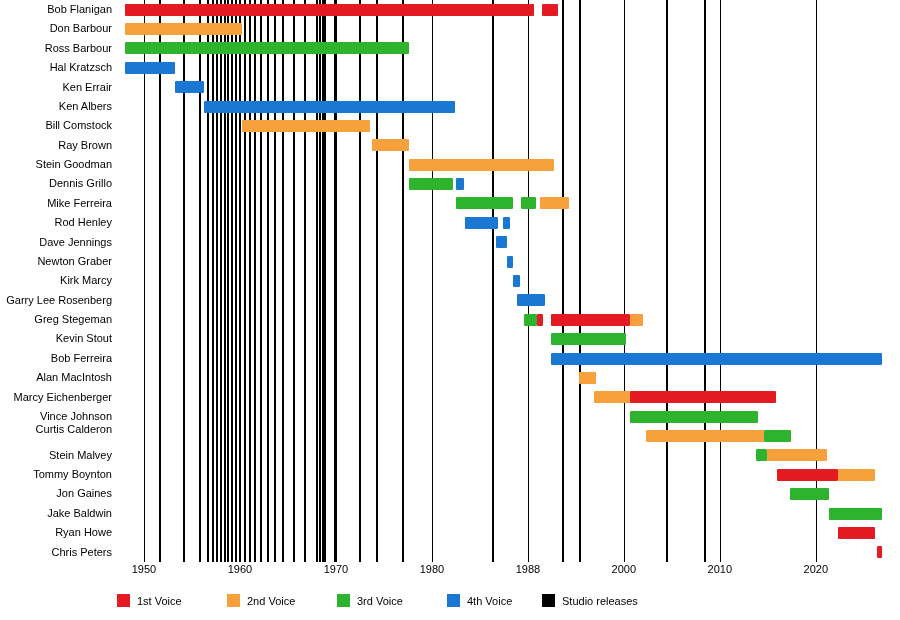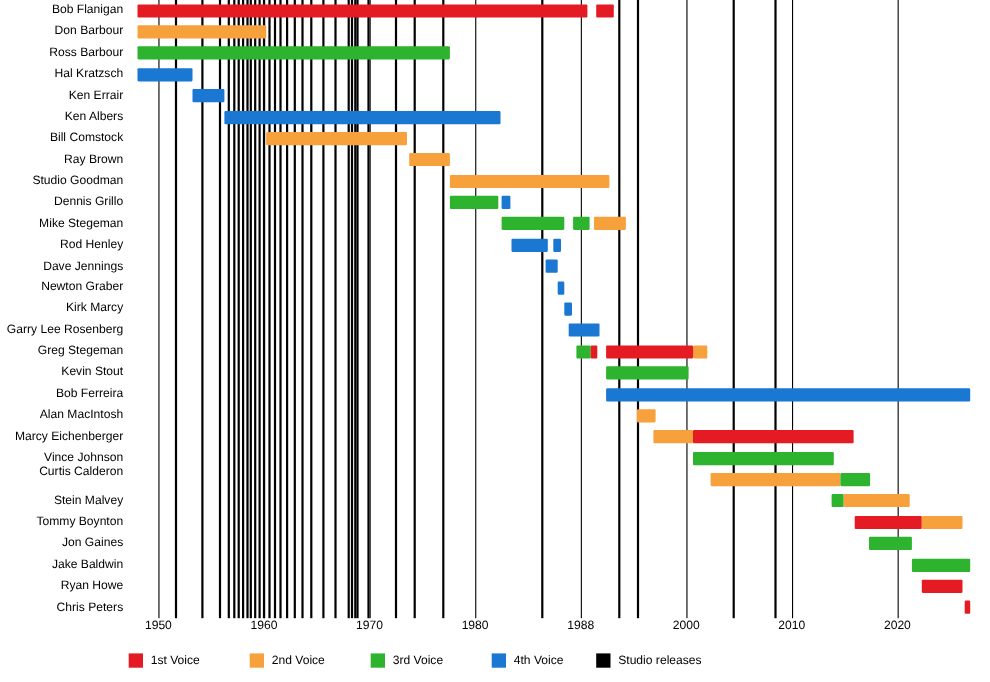--- a/index.html
+++ b/index.html
@@ -29,23 +29,23 @@
 <div id="chart">
   <div id="labels">
       <div class="member-label" style="top: 0px; line-height: 19.3793px;">Bob Flanigan</div>
       <div class="member-label" style="top: 19.3793px; line-height: 19.3793px;">Don Barbour</div>
       <div class="member-label" style="top: 38.7586px; line-height: 19.3793px;">Ross Barbour</div>
       <div class="member-label" style="top: 58.1379px; line-height: 19.3793px;">Hal Kratzsch</div>
       <div class="member-label" style="top: 77.5172px; line-height: 19.3793px;">Ken Errair</div>
       <div class="member-label" style="top: 96.8966px; line-height: 19.3793px;">Ken Albers</div>
       <div class="member-label" style="top: 116.276px; line-height: 19.3793px; margin-left: 28px;">Bill Comstock</div>
       <div class="member-label" style="top: 135.655px; line-height: 19.3793px;">Ray Brown</div>
-      <div class="member-label" style="top: 155.034px; line-height: 19.3793px;">Studio Goodman</div>
+      <div class="member-label" style="top: 155.034px; line-height: 19.3793px;">Stein Goodman</div>
       <div class="member-label" style="top: 174.414px; line-height: 19.3793px;">Dennis Grillo</div>
-      <div class="member-label" style="top: 193.793px; line-height: 19.3793px;">Mike Stegeman</div>
+      <div class="member-label" style="top: 193.793px; line-height: 19.3793px;">Mike Ferreira</div>
       <div class="member-label" style="top: 213.172px; line-height: 19.3793px;">Rod Henley</div>
       <div class="member-label" style="top: 232.552px; line-height: 19.3793px;">Dave Jennings</div>
       <div class="member-label" style="top: 251.931px; line-height: 19.3793px;">Newton Graber</div>
       <div class="member-label" style="top: 271.31px; line-height: 19.3793px;">Kirk Marcy</div>
       <div class="member-label" style="top: 290.69px; line-height: 19.3793px;">Garry Lee Rosenberg</div>
       <div class="member-label" style="top: 310.069px; line-height: 19.3793px;">Greg Stegeman</div>
       <div class="member-label" style="top: 329.448px; line-height: 19.3793px;">Kevin Stout</div>
       <div class="member-label" style="top: 348.828px; line-height: 19.3793px;">Bob Ferreira</div>
       <div class="member-label" style="top: 368.207px; line-height: 19.3793px;">Alan MacIntosh</div>
       <div class="member-label" style="top: 387.586px; line-height: 19.3793px;">Marcy Eichenberger</div>

